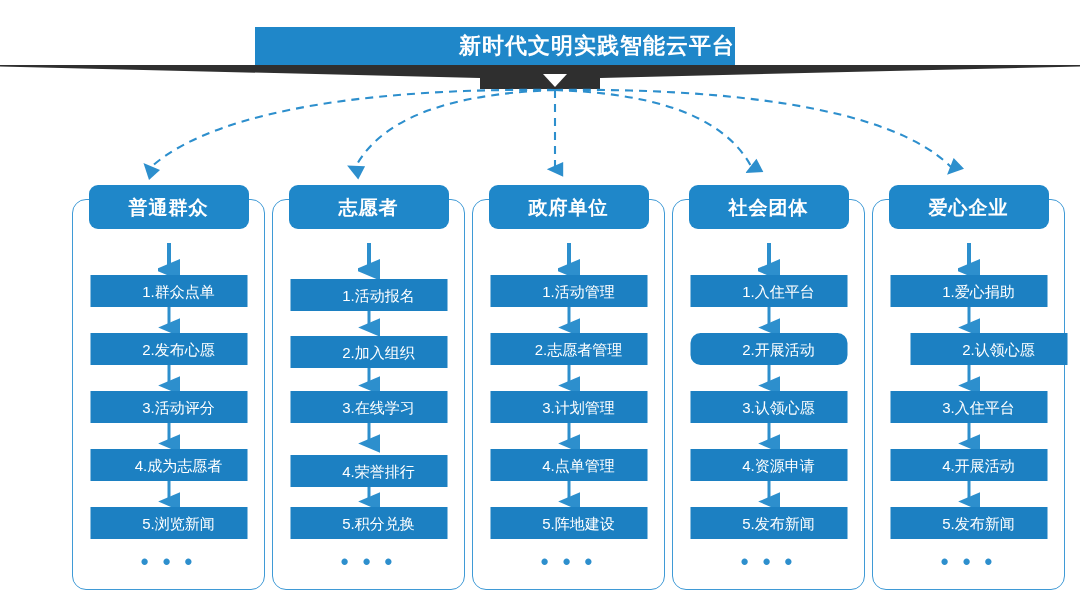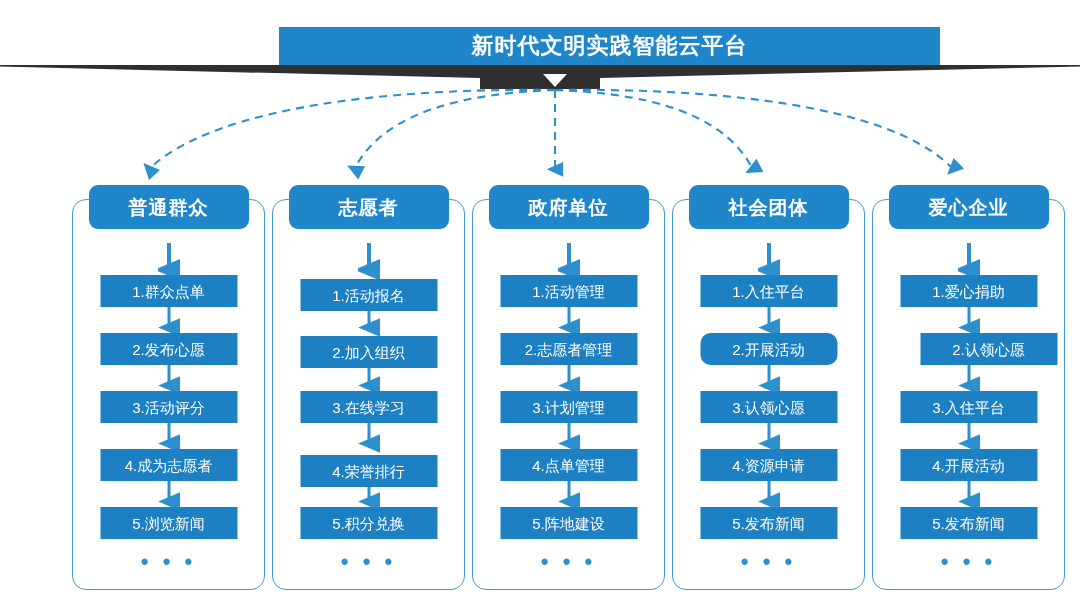--- a/index.html
+++ b/index.html
@@ -9,22 +9,22 @@
     background:#ffffff;
     font-family:"Liberation Sans","DejaVu Sans",sans-serif;
     overflow:hidden;
     position:relative;
   }
   #stage{position:relative;width:1080px;height:611px;}
 
   
   .title-wrap{position:absolute;left:255px;top:27px;width:600px;height:38px;}
   .title-bar{
-    width:661px;height:38px;background:#1f87c9;
-    display:flex;align-items:center;justify-content:center;margin-left:24px;
+    width:480px;height:38px;background:#1f87c9;
+    display:flex;align-items:center;justify-content:flex-end;
   }
   .title-bar .txt{
     color:#ffffff;font-size:22px;font-weight:bold;letter-spacing:1px;
     line-height:1;white-space:nowrap;
   }
   
   .banner{position:absolute;left:0;top:65px;width:1080px;height:24px;}
 
   
   .connectors{position:absolute;left:0;top:0;width:1080px;height:611px;}
@@ -43,21 +43,21 @@
     display:flex;align-items:center;justify-content:center;z-index:3;
   }
   .col-head .txt{
     color:#fff;font-size:19px;font-weight:bold;letter-spacing:1px;
     line-height:1;white-space:nowrap;
   }
   .items{position:absolute;left:0;top:0;width:100%;height:100%;z-index:2;}
   .item{
     position:absolute;left:50%;transform:translateX(-50%);
     width:137px;height:32px;background:#1c80c2;
-    display:flex;align-items:center;justify-content:center;
+    display:flex;align-items:center;justify-content:center;padding-left:20px;
   }
   .item .txt{
     color:#fff;font-size:15px;line-height:1;white-space:nowrap;
   }
   .dots{
     position:absolute;left:50%;transform:translateX(-50%);
     top:352px;color:#2d8fcd;font-size:22px;font-weight:bold;
     letter-spacing:4px;line-height:1;
   }
   

